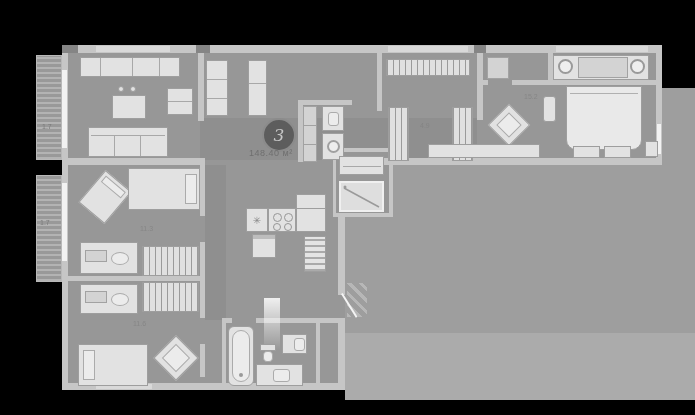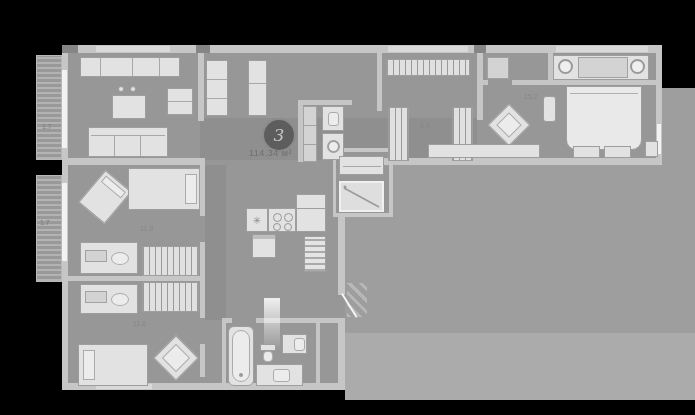--- a/index.html
+++ b/index.html
@@ -229,15 +229,15 @@
       <circle cx="4" cy="4" r="1.5" fill="#9a9a9a"></circle>
     </svg>
   </div>
 
   <div class="abs tiny" style="left:42px;top:123px;">1.7</div>
   <div class="abs tiny" style="left:40px;top:219px;">1.7</div>
 
   <div class="abs badge" style="left:262px;top:118px;">
     <span>3</span>
   </div>
-  <div class="abs area-lbl" style="left:249px;top:148px;">114.34 м²</div>
+  <div class="abs area-lbl" style="left:249px;top:148px;">148.40 м²</div>
 
 </div>
 
 </body></html>

